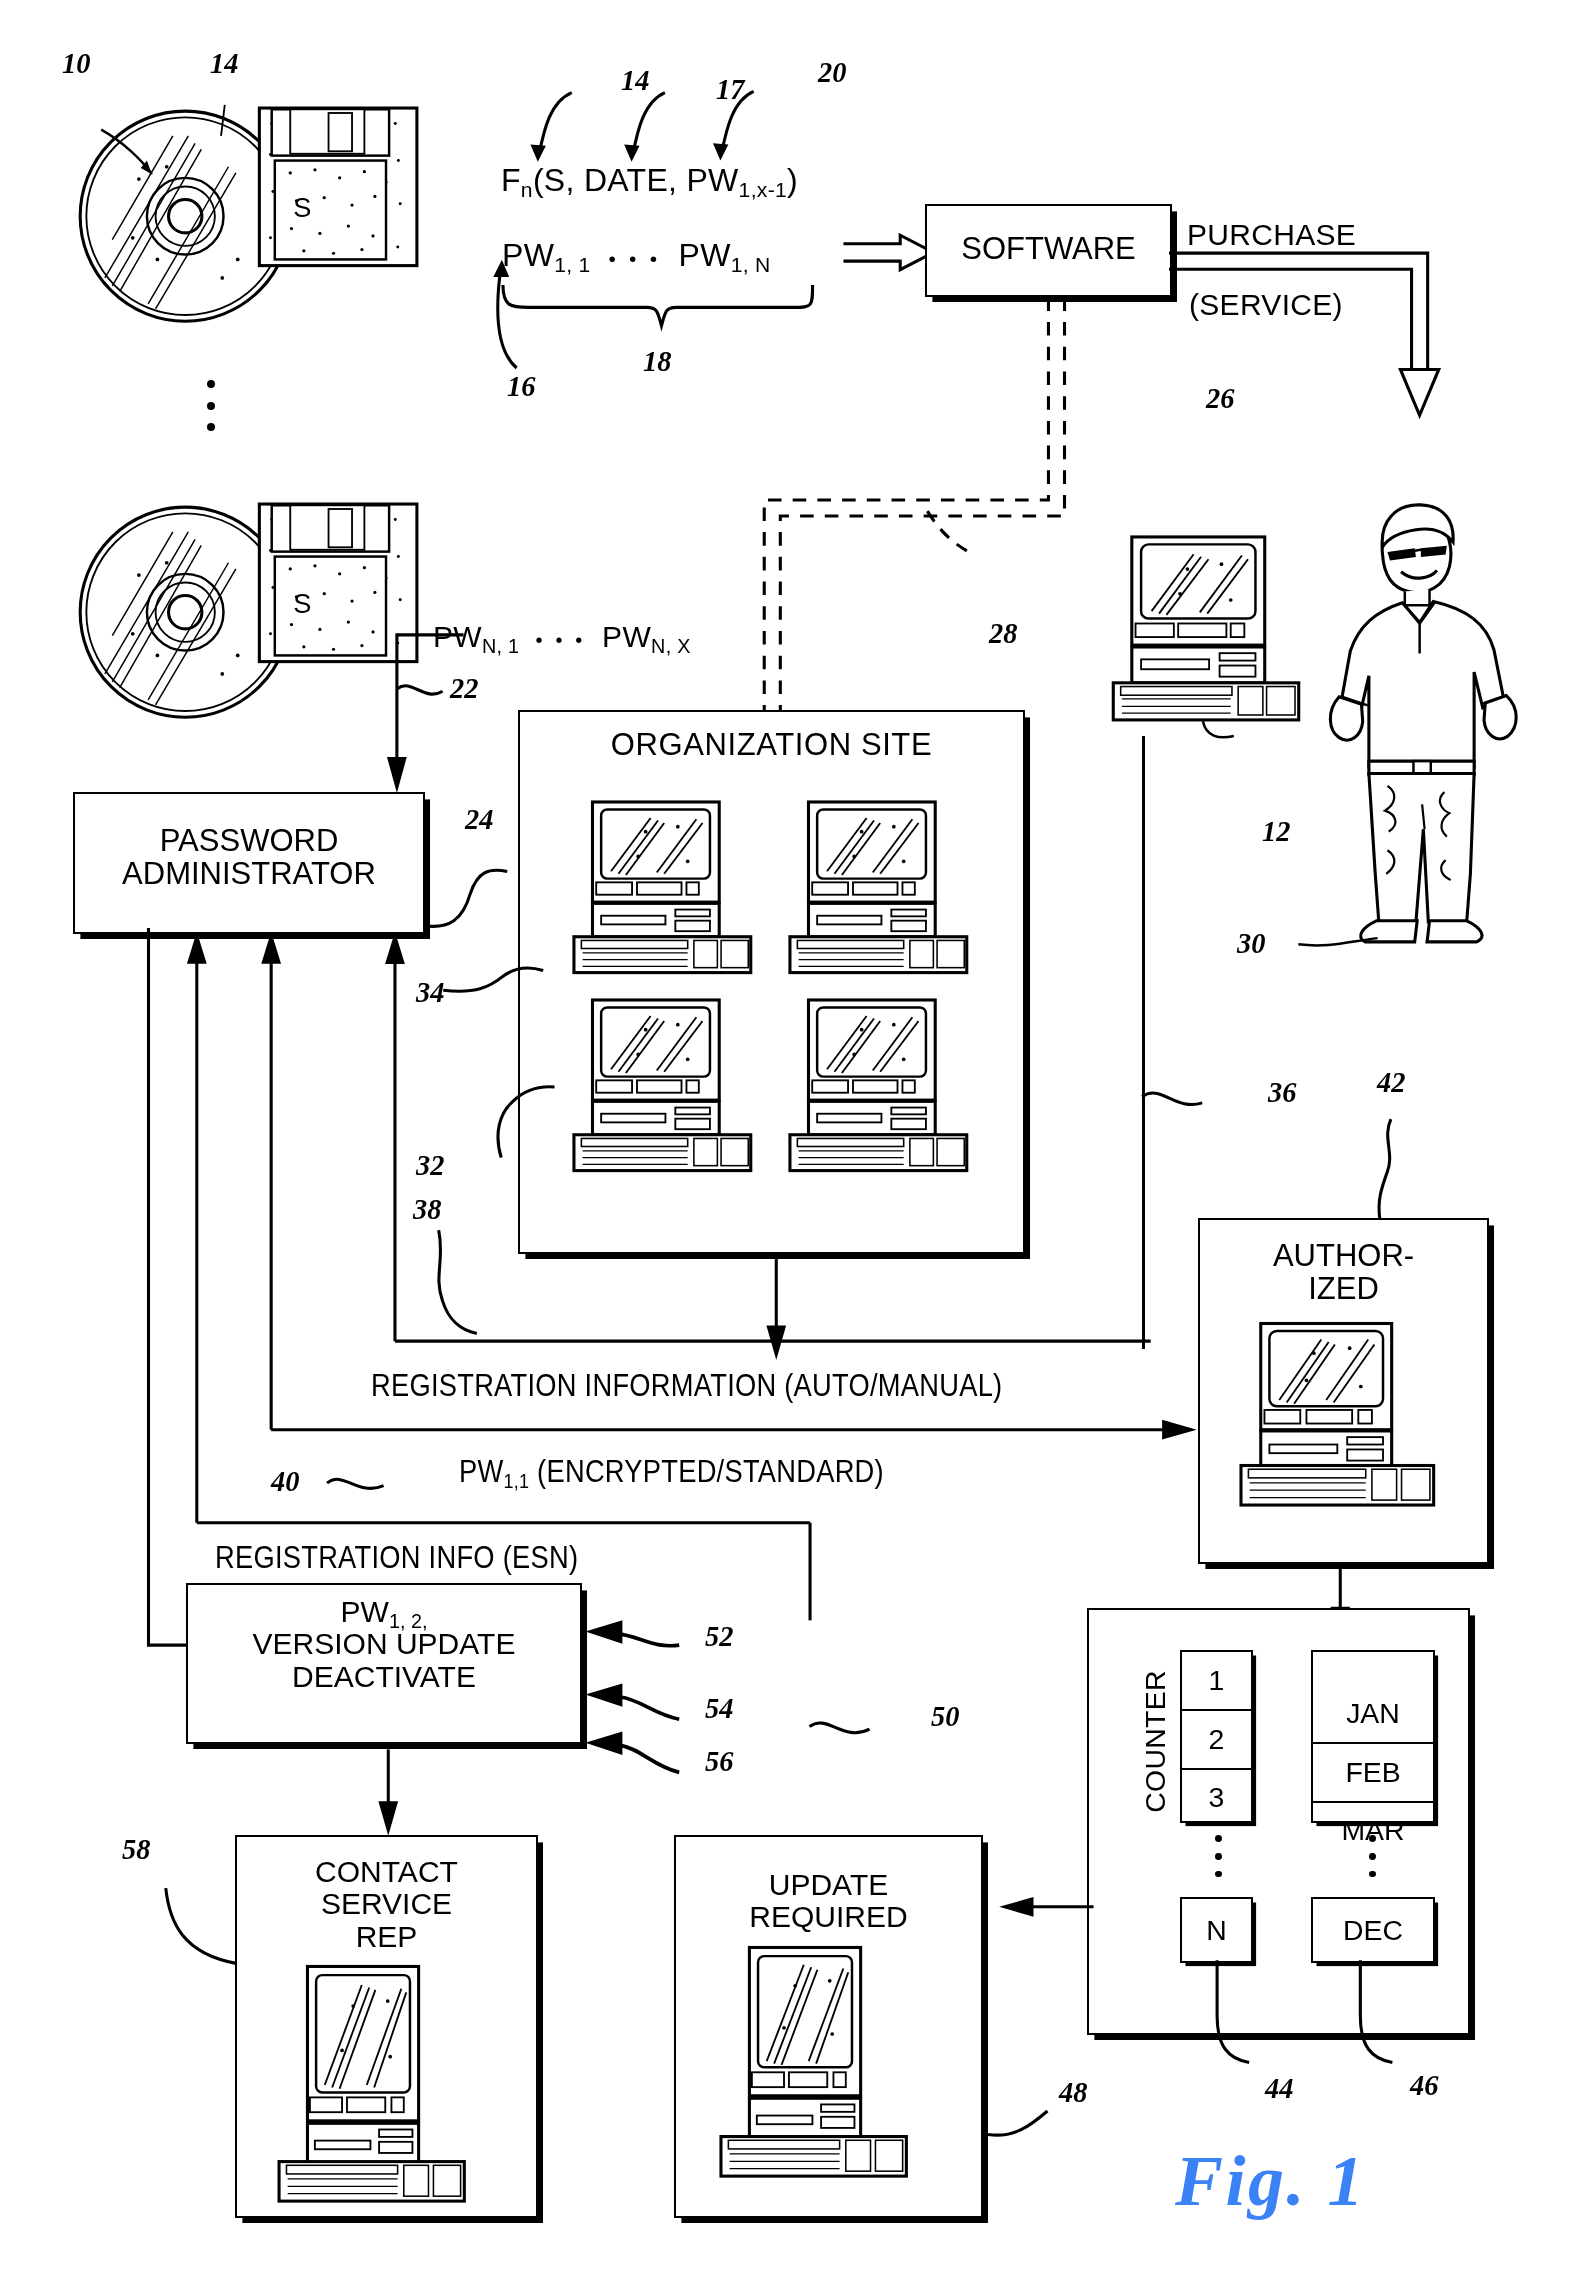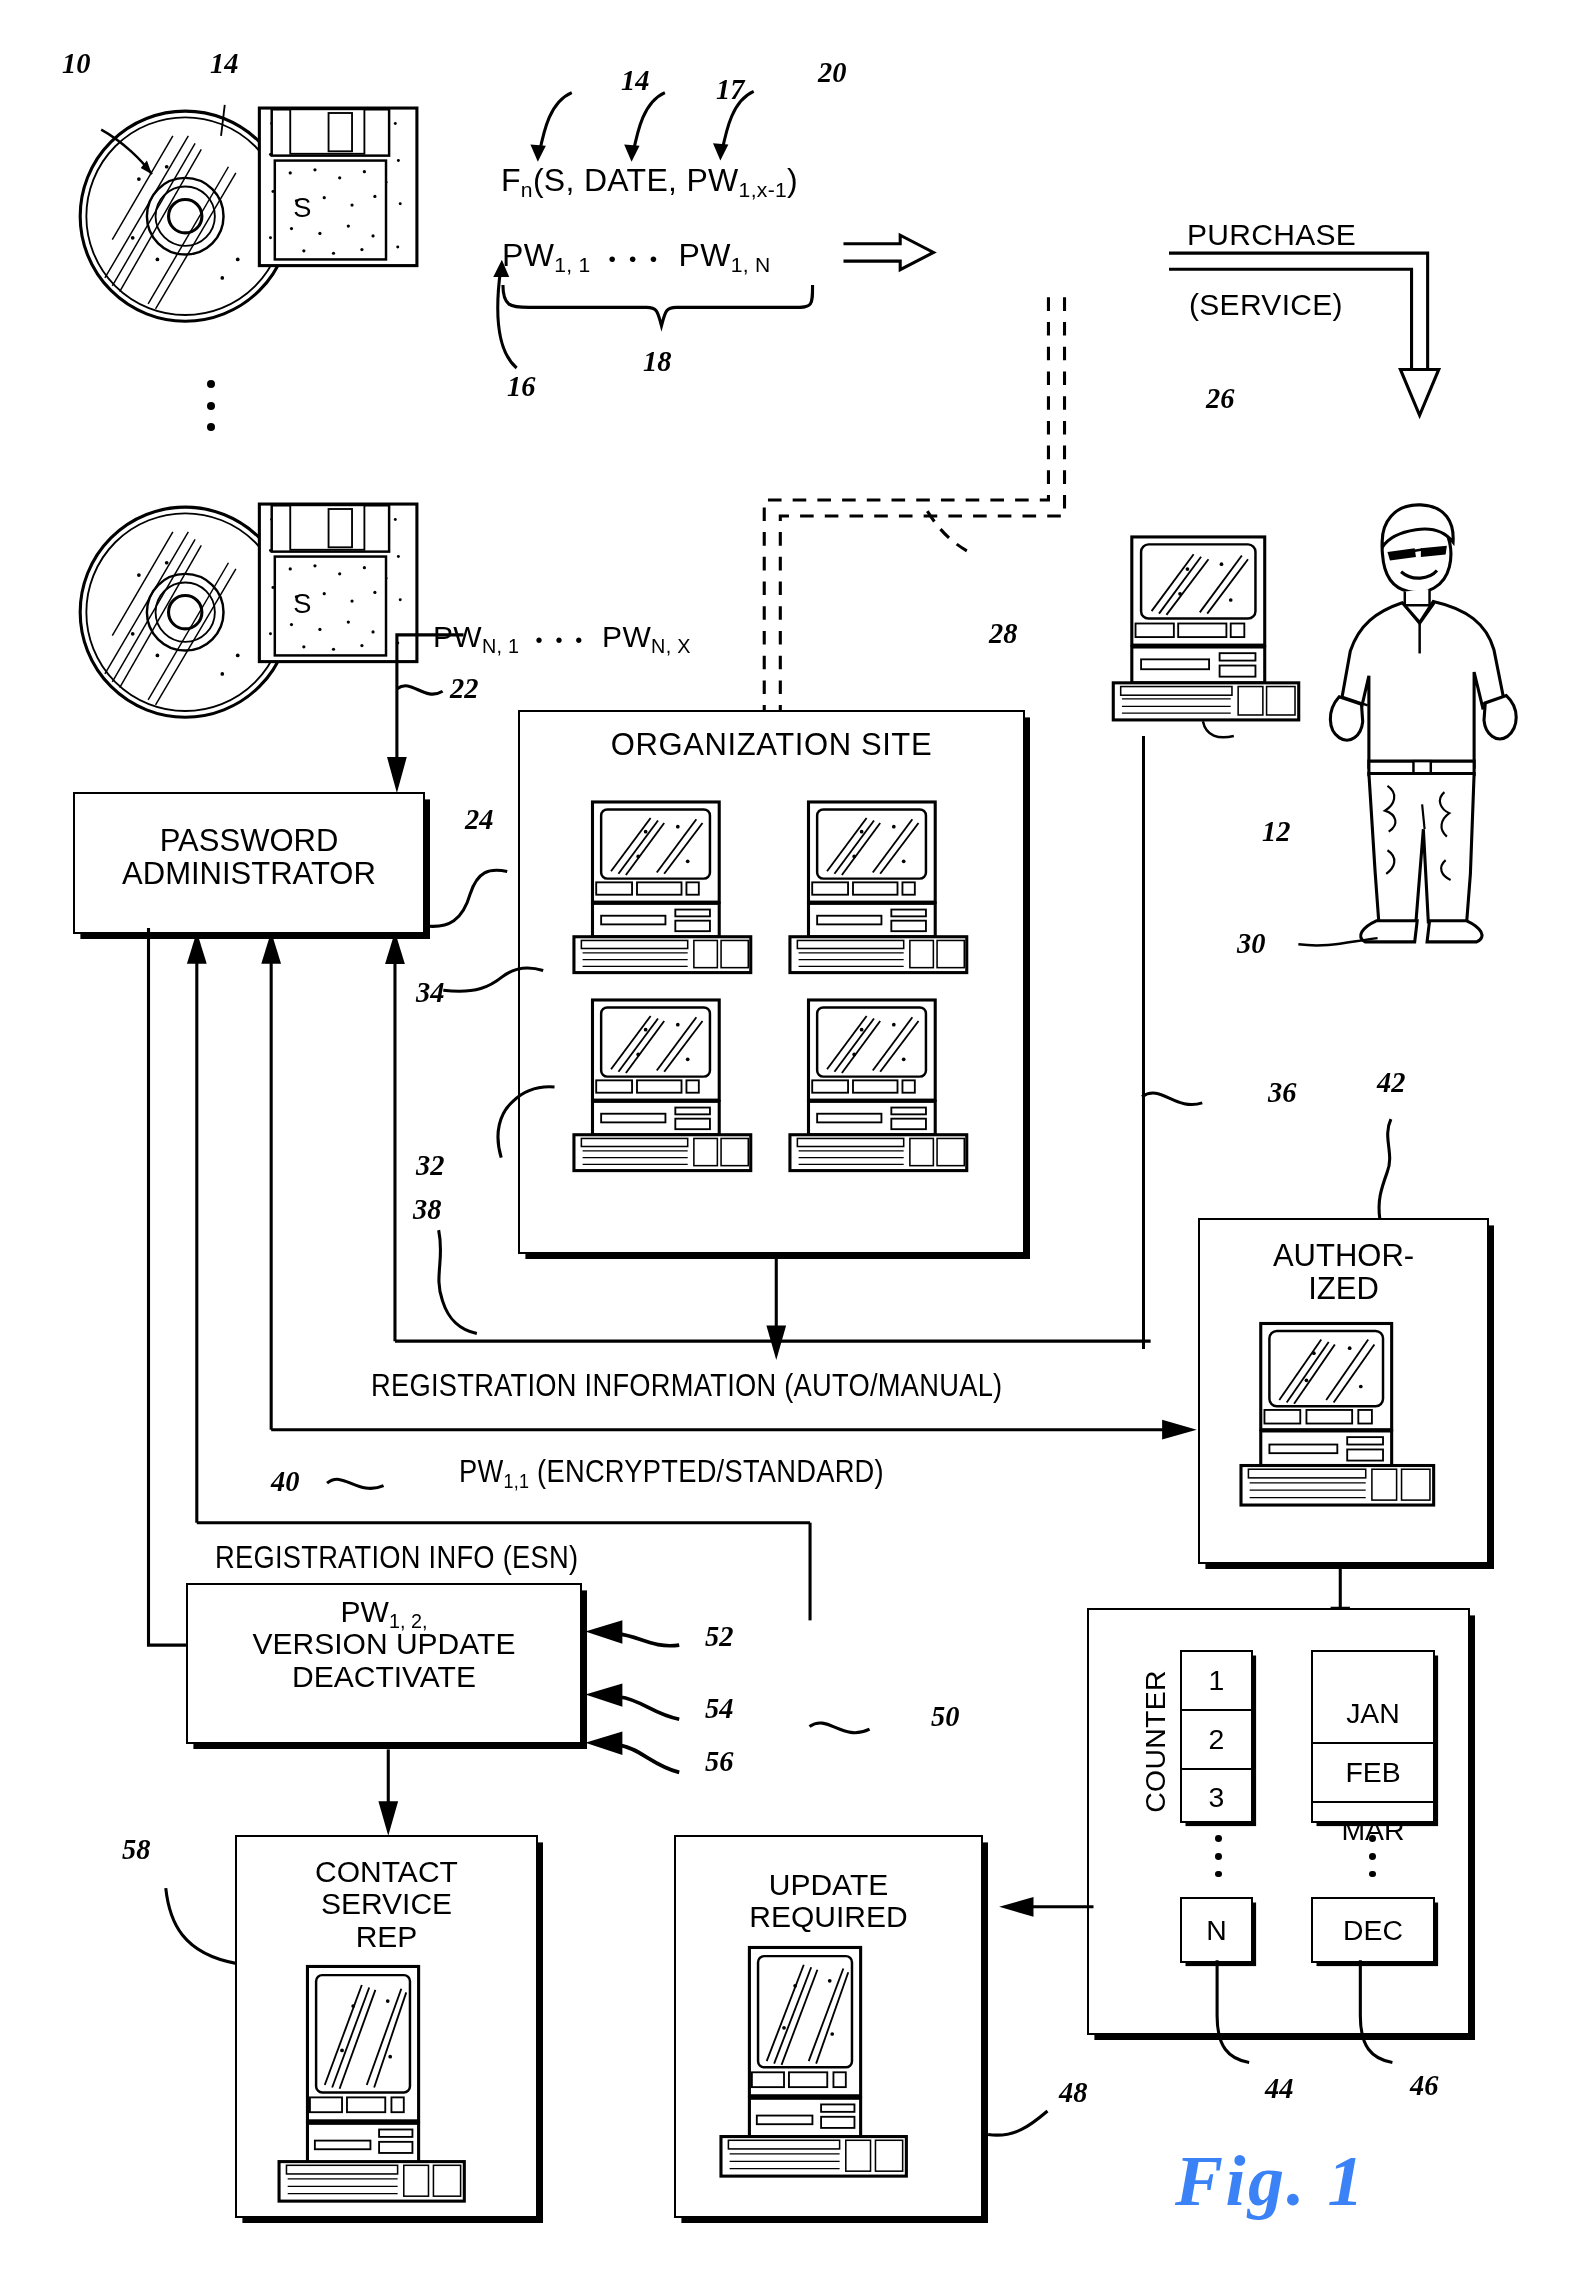--- a/index.html
+++ b/index.html
@@ -247,20 +247,23 @@
   <svg class="abs" style="left:476px;top:247px;" width="80" height="130" viewBox="0 0 130 210">
     <path d="M 66 196 C 36 170 30 110 40 36" stroke="#000" stroke-width="5" fill="none"></path>
     <polygon points="42,20 28,48 54,48" fill="#000"></polygon>
   </svg>
   <div class="abs refnum" style="left:507px;top:371px;font-size:28.4px;">16</div>
 
   <svg class="abs" style="left:841px;top:230px;" width="111" height="56" viewBox="0 0 180 90">
     <path d="M 4 22 L 96 22 L 96 8 L 150 36 L 96 64 L 96 50 L 4 50" stroke="#000" stroke-width="5" fill="#fff"></path>
   </svg>
 
+  <div class="abs box" style="left:925px;top:204px;width:247px;height:93px;">
+    <div class="boxtxt" style="margin-top:26px;font-size:31px;">SOFTWARE</div>
+  </div>
 
   <div class="abs lbl" style="left:1187px;top:218px;font-size:30px;">PURCHASE</div>
   <div class="abs lbl" style="left:1189px;top:288px;font-size:30px;">(SERVICE)</div>
 
   <svg class="abs" style="left:1169px;top:242px;" width="297" height="198" viewBox="0 0 480 320">
     <path d="M 0 18 L 418 18 L 418 210" stroke="#000" stroke-width="5" fill="none"></path>
     <path d="M 0 44 L 392 44 L 392 210" stroke="#000" stroke-width="5" fill="none"></path>
     <path d="M 374 206 L 436 206 L 405 280 Z" stroke="#000" stroke-width="5" fill="#fff"></path>
   </svg>
 

